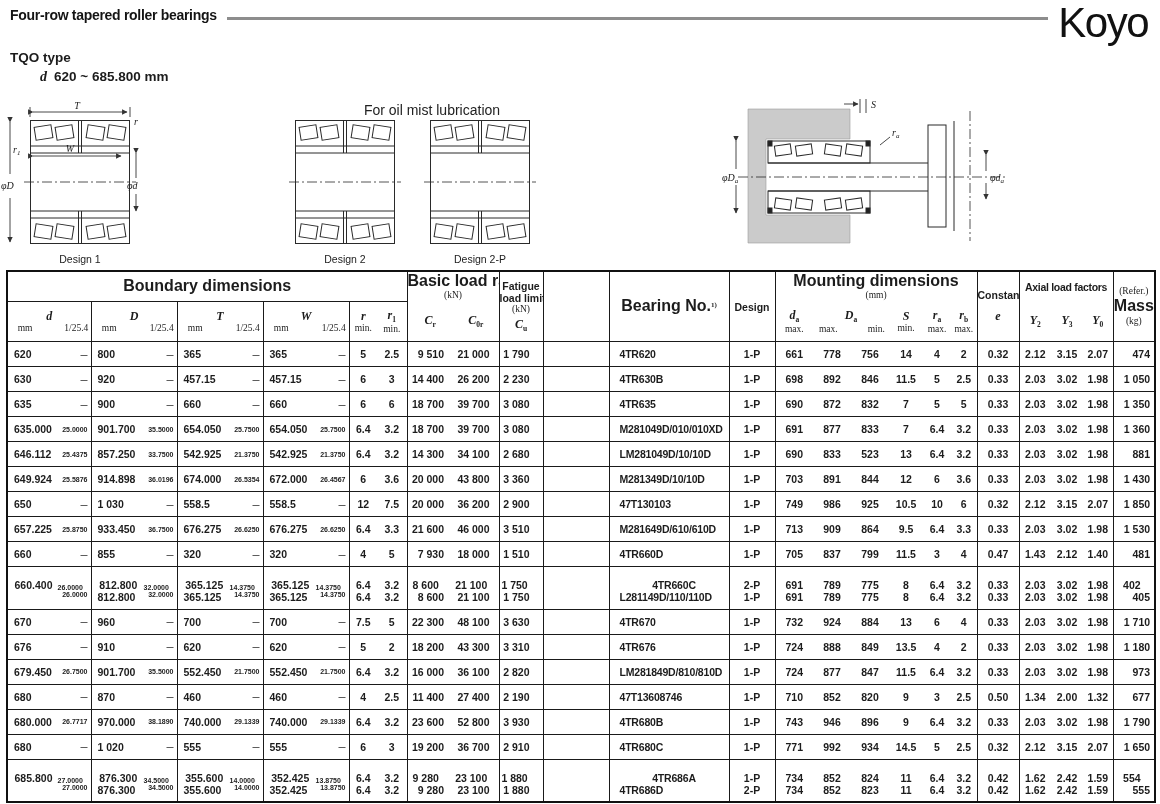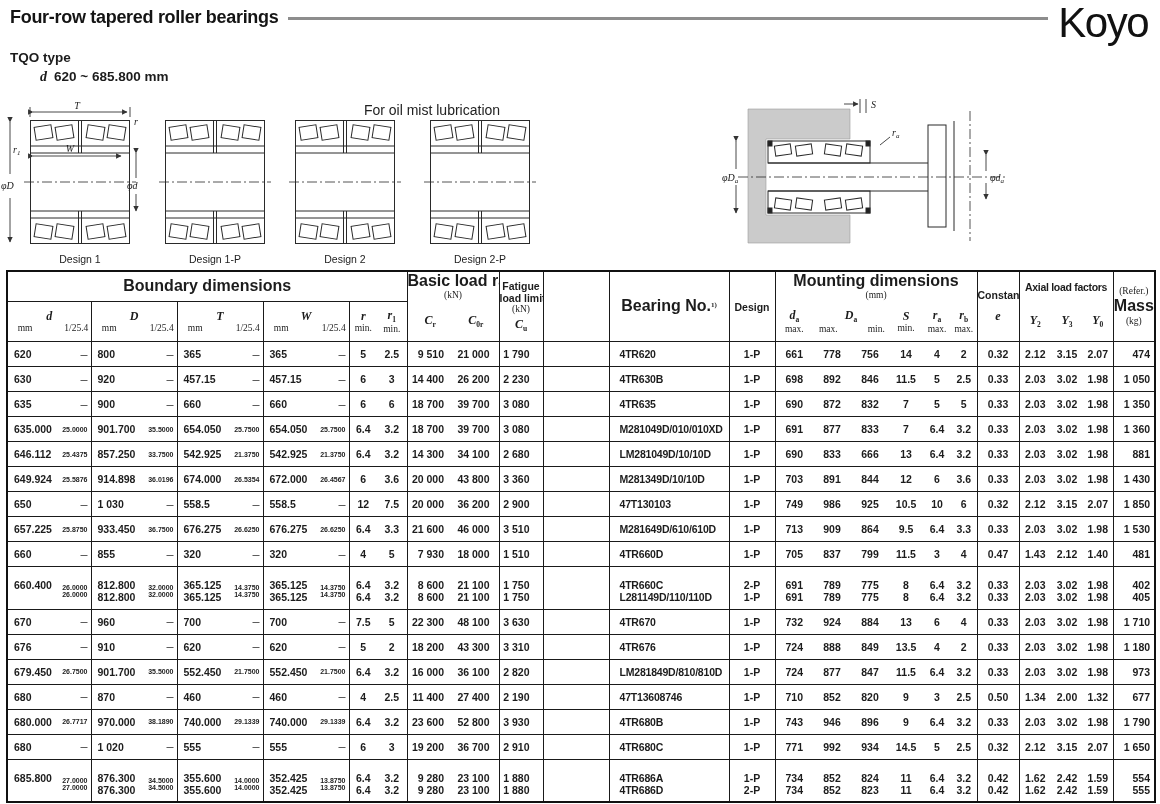--- a/index.html
+++ b/index.html
@@ -1,21 +1,21 @@
 <!DOCTYPE html>
 <html><head>
 <meta charset="utf-8">
 <style>
   * { box-sizing: border-box; margin: 0; padding: 0; }
   html,body { width:1160px; height:804px; background:#fff; overflow:hidden;
     font-family:"Liberation Sans", sans-serif; color:#1c1c1c; }
 
   
   .titlebar { display:flex; align-items:flex-start; padding:7px 8px 0 10px; }
-  .page-title { font-size:18px; font-weight:bold; letter-spacing:-0.3px; white-space:nowrap; color:#141414;}
+  .page-title { font-size:14px; font-weight:bold; letter-spacing:-0.3px; white-space:nowrap; color:#141414;}
   .title-rule { flex:1; height:3px; background:#8d8d8d; margin:10px 10px 0 10px; }
   .brand { font-size:42px; font-weight:400; letter-spacing:-1.5px; margin-top:-8px; padding-right:4px; color:#111;}
   .type-line { font-size:13.5px; font-weight:bold; padding-left:10px; margin-top:3px; }
   .range-line { font-size:13.5px; font-weight:bold; padding-left:40px; margin-top:4px; }
   .range-line .ser { font-family:"Liberation Serif", serif; font-style:italic; font-weight:bold; margin-right:7px; font-size:14px;}
 
   
   .figs { position:relative; height:168px; margin-top:12px; }
   .fig { position:absolute; top:7px; }
   .figs svg { overflow:visible; display:block; }
@@ -45,21 +45,21 @@
   .sym sub { font-size:7.5px; font-weight:bold; }
   sup { font-size:7px; }
   .units { display:flex;gap:20px; }
   .units span:first-child { flex:1.2; }
   .units span:last-child { flex:1; }
   .esym { margin-top:8px; }
   .th-fatigue .sym { margin-top:1px; }
 
   tbody td { height:25px; vertical-align:middle; font-weight:bold; color:#1c1c1c; }
   tr.single td, tr.grp td { border-top:1px solid #1a1a1a; }
-  tr.grp td { height:18px; padding-top:12px; vertical-align:bottom; }
+  tr.grp td { height:18px; padding-top:12px; vertical-align:bottom;text-align:center; }
   tr.cont td { border-top:none; height:18px; padding-bottom:4px; vertical-align:top; }
   .c-mm { text-align:left; padding-left:6px; font-size:10.5px; }
   .c-fr { text-align:right; padding-right:3px; font-size:7px; }
   .c-ctr { text-align:center; }
   .c-rt { text-align:right; padding-right:9px; }
   td.cu { padding-right:13px; }
   td.m { padding-right:4px; }
   .c-no { text-align:left; padding-left:10px; font-size:10.5px; letter-spacing:-0.2px;}
 </style>
 </head>
@@ -123,26 +123,20 @@
       <text x="77" y="5" text-anchor="middle"><tspan>T</tspan></text>
       <text x="134" y="21"><tspan>r</tspan></text>
       <text x="13" y="49"><tspan>r</tspan><tspan class="sub" dy="2">1</tspan></text>
       <text x="70" y="48" text-anchor="middle"><tspan>W</tspan></text>
       <text x="1" y="85"><tspan>φD</tspan></text>
       <text x="127" y="85"><tspan>φd</tspan></text>
     </svg>
     <div class="cap" style="margin-left:30px;width:100px">Design 1</div>
   </div>
 
-  <div class="fig" style="left:163px">
-    <svg width="104" height="142">
-        <use href="#bgeo" x="2" y="16"></use>
-      </svg>
-    <div class="cap" style="margin-left:2px;width:100px">Design 1-P</div>
-  </div>
 
   <div class="fig" style="left:293px">
     <svg width="104" height="142">
         <use href="#bgeo" x="2" y="16"></use>
       </svg>
     <div class="cap" style="margin-left:2px;width:100px">Design 2</div>
   </div>
 
   <div class="fig" style="left:428px">
     <svg width="104" height="142">
@@ -463,21 +457,21 @@
     <td class="c-ctr vb">6.4</td>
     <td class="c-ctr">3.2</td>
     <td class="c-rt vb">14 300</td>
     <td class="c-rt">34 100</td>
     <td class="c-rt cu vb">2 680</td>
     <td class="vb"></td>
     <td class="c-no vb">LM281049D/10/10D</td>
     <td class="c-ctr vb">1-P</td>
     <td class="c-ctr vb">690</td>
     <td class="c-ctr">833</td>
-    <td class="c-ctr">666</td>
+    <td class="c-ctr">523</td>
     <td class="c-ctr">13</td>
     <td class="c-ctr">6.4</td>
     <td class="c-ctr">3.2</td>
     <td class="c-ctr vb">0.33</td>
     <td class="c-ctr vb">2.03</td>
     <td class="c-ctr">3.02</td>
     <td class="c-ctr">1.98</td>
     <td class="c-rt m vb">881</td>
   </tr>
       <tr class="single">

